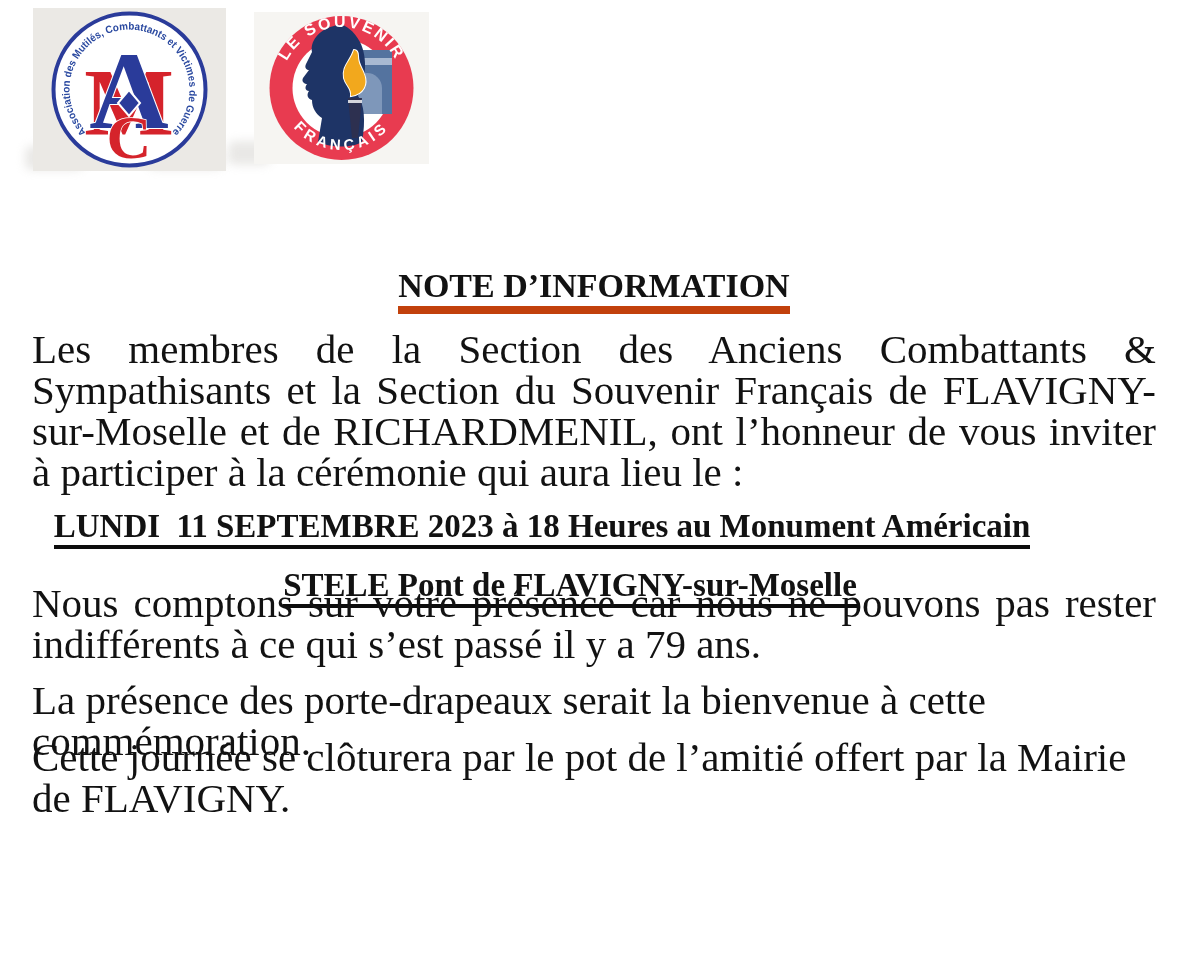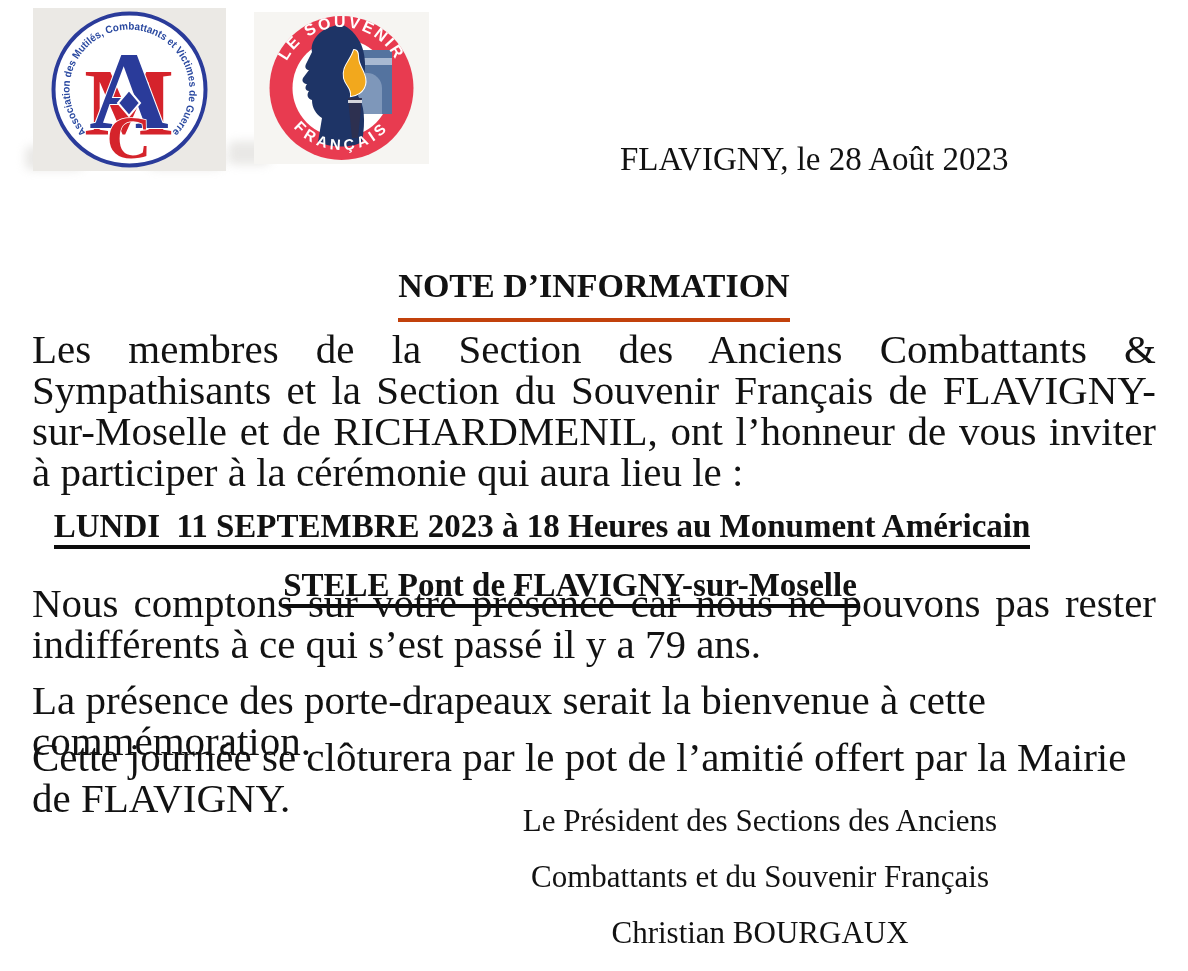--- a/index.html
+++ b/index.html
@@ -34,21 +34,21 @@
     white-space: nowrap;
   }
   .doc-title {
     position: absolute;
     left: 0; top: 265px; width: 1188px;
     text-align: center;
     font-size: 34px;
     font-weight: bold;
     line-height: 41px;
   }
-  .doc-title .u { border-bottom: 4px solid #c2410c; padding-bottom: 14px; }
+  .doc-title .u { border-bottom: 8px solid #c2410c; padding-bottom: 2px; }
 
   .para {
     position: absolute;
     left: 32px; width: 1124px;
     font-size: 41px;
     line-height: 41px;
   }
   .justify { text-align: justify; }
   .p-intro    { top: 329px; }
   .p-presence { top: 583px; }
@@ -118,38 +118,32 @@
     <path id="sfTop" d="M 28.6 60.2 A 61 61 0 0 1 146.4 60.2" fill="none"></path>
     <path id="sfBottom" d="M 31.3 102.2 A 62 62 0 0 0 143.7 102.2" fill="none"></path>
     <text font-size="16" fill="#ffffff" letter-spacing="2.5" font-weight="600" font-family="Liberation Sans, sans-serif">
       <textPath href="#sfTop" startOffset="50%" text-anchor="middle">LE SOUVENIR</textPath>
     </text>
     <text font-size="15" fill="#ffffff" letter-spacing="4" font-weight="600" font-family="Liberation Sans, sans-serif">
       <textPath href="#sfBottom" startOffset="50%" text-anchor="middle">FRANÇAIS</textPath>
     </text>
   </svg>
 
-  <div class="date-line">FLAVIGNY, le 28 Août 2023</div>
 
   <div class="doc-title">
     <span class="u">NOTE D’INFORMATION</span>
   </div>
 
   <div class="para justify p-intro">Les membres de la Section des Anciens Combattants &amp; Sympathisants et la Section du Souvenir Français de FLAVIGNY-sur-Moselle et de RICHARDMENIL, ont l’honneur de vous inviter à participer à la cérémonie qui aura lieu le :</div>
 
   <div class="event-line event-1">
     <span class="u">LUNDI  11 SEPTEMBRE 2023 à 18 Heures au Monument Américain</span>
   </div>
   <div class="event-line event-2">
     <span class="u">STELE Pont de FLAVIGNY-sur-Moselle</span>
   </div>
 
   <div class="para justify p-presence">Nous comptons sur votre présence car nous ne pouvons pas rester indifférents à ce qui s’est passé il y a 79 ans.</div>
   <div class="para p-flags">La présence des porte-drapeaux serait la bienvenue à cette commémoration.</div>
   <div class="para p-closing">Cette journée se clôturera par le pot de l’amitié offert par la Mairie de FLAVIGNY.</div>
 
-  <div class="signature">
-    <div class="sig-line">Le Président des Sections des Anciens</div>
-    <div class="sig-line">Combattants et du Souvenir Français</div>
-    <div class="sig-line">Christian BOURGAUX</div>
-  </div>
 
 </div>
 
 </body></html>

